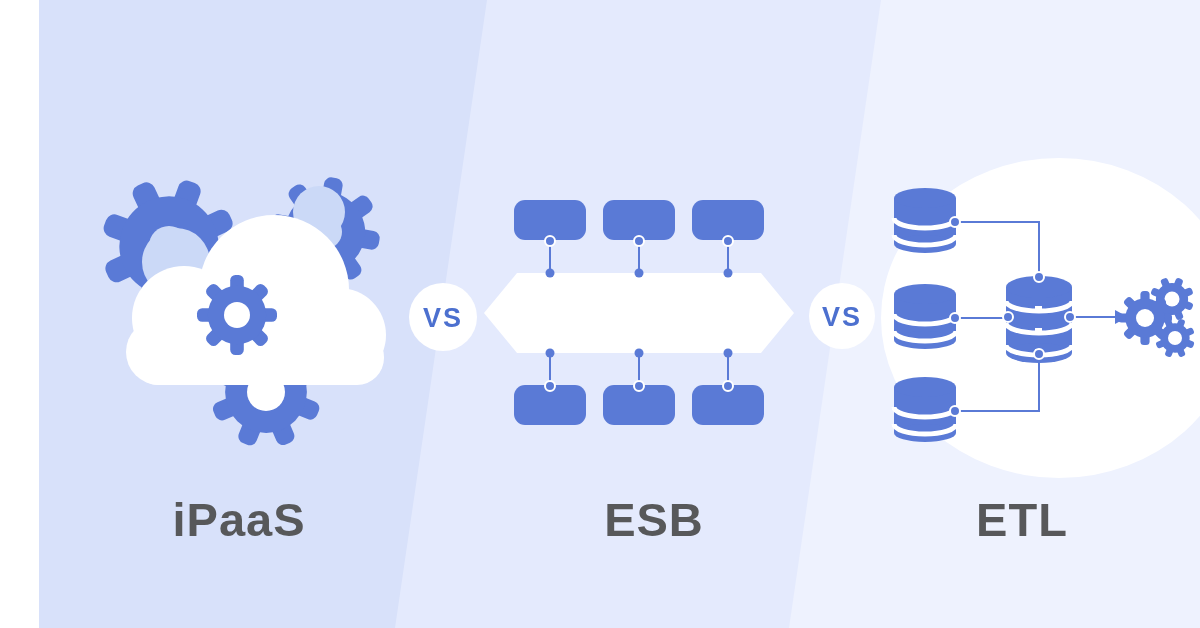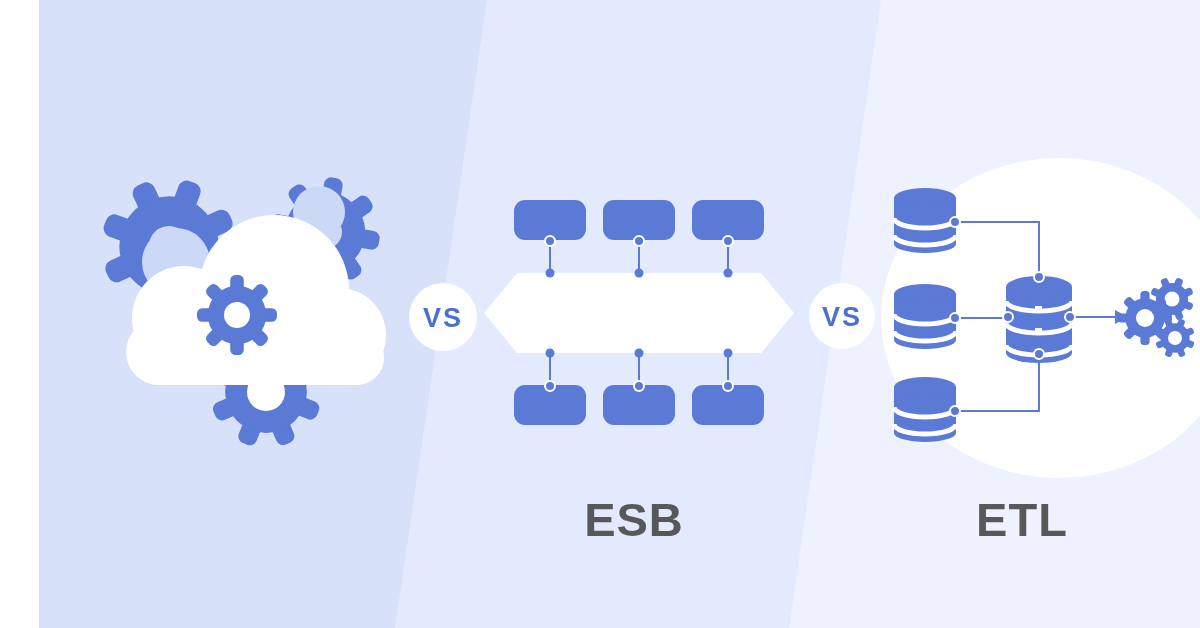--- a/index.html
+++ b/index.html
@@ -25,21 +25,21 @@
   .band-right{background:var(--band-right);clip-path:polygon(842px 0,100% 0,100% 100%,750px 100%);}
   .artwork{position:absolute;left:0;top:0;}
   .label{
     position:absolute;top:494px;width:240px;
     text-align:center;
     font-size:47px;font-weight:700;line-height:1.1;
     color:var(--label-gray);
     letter-spacing:1px;
   }
   .label-ipaas{left:80px;}
-  .label-esb{left:475px;}
+  .label-esb{left:495px;}
   .label-etl{left:863px;}
   .vs-text{
     font-size:27px;font-weight:700;letter-spacing:2px;
     fill:var(--vs-blue);
   }
 </style>
 </head>
 <body>
 
 <div class="canvas">
@@ -222,15 +222,16 @@
           </g>
         <circle cx="1136" cy="338" r="7" fill="#ffffff"></circle>
         <g transform="translate(1106,318) scale(0.27)">
             <use href="#gear8"></use>
           </g>
         <circle cx="1106" cy="318" r="9" fill="#ffffff"></circle>
       </g>
     </g>
   </svg>
 
+  <div class="label label-ipaas">iPaaS</div>
   <div class="label label-esb">ESB</div>
   <div class="label label-etl">ETL</div>
 </div>
 
 </body></html>

